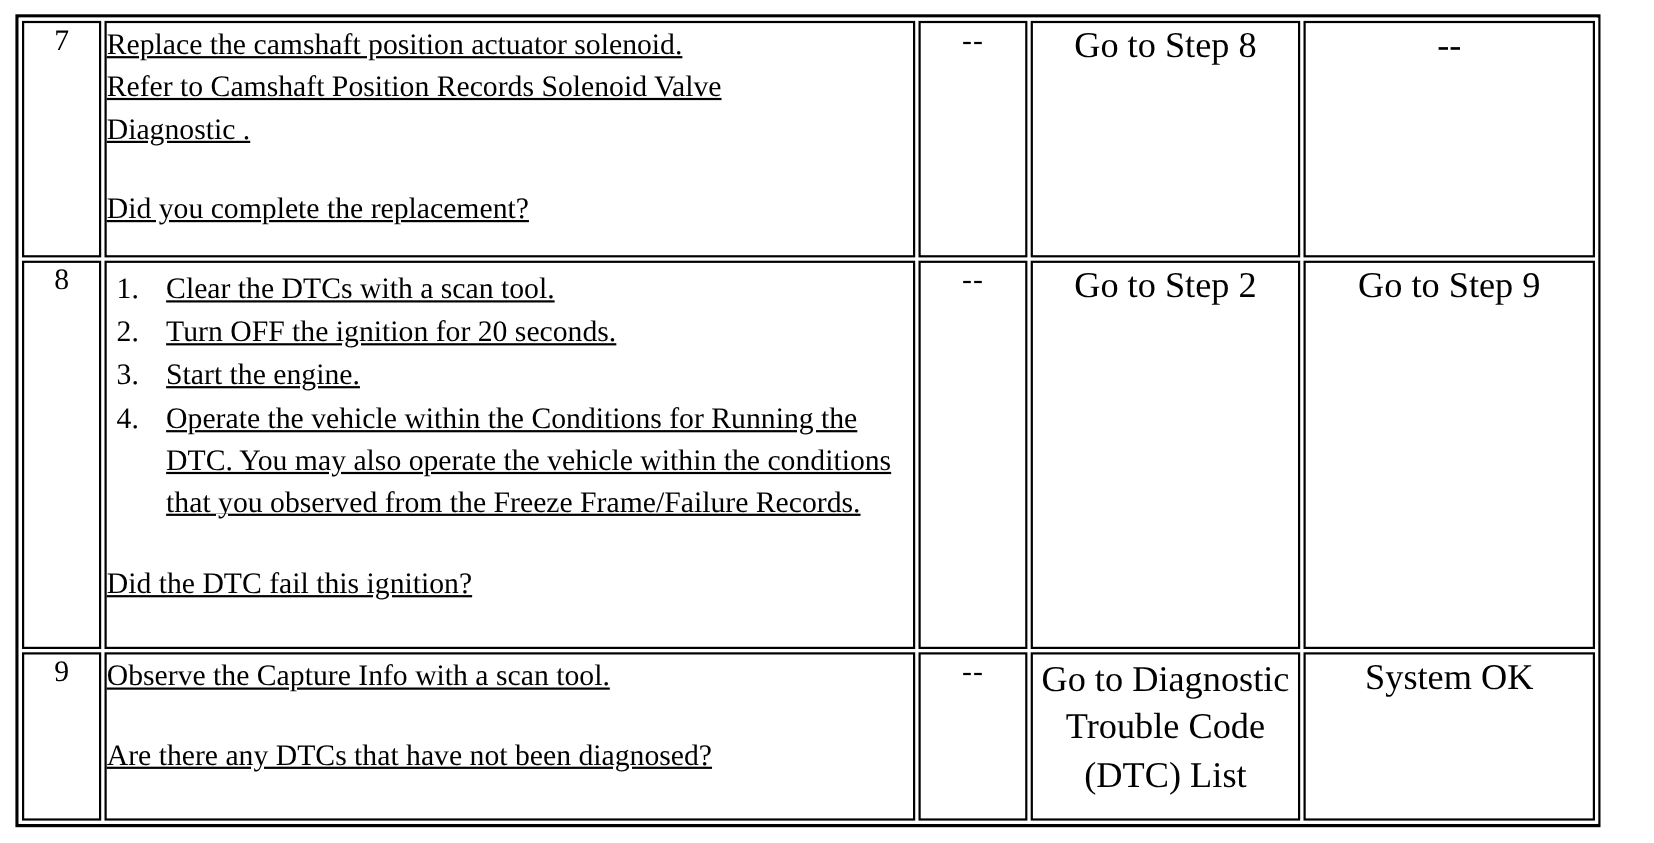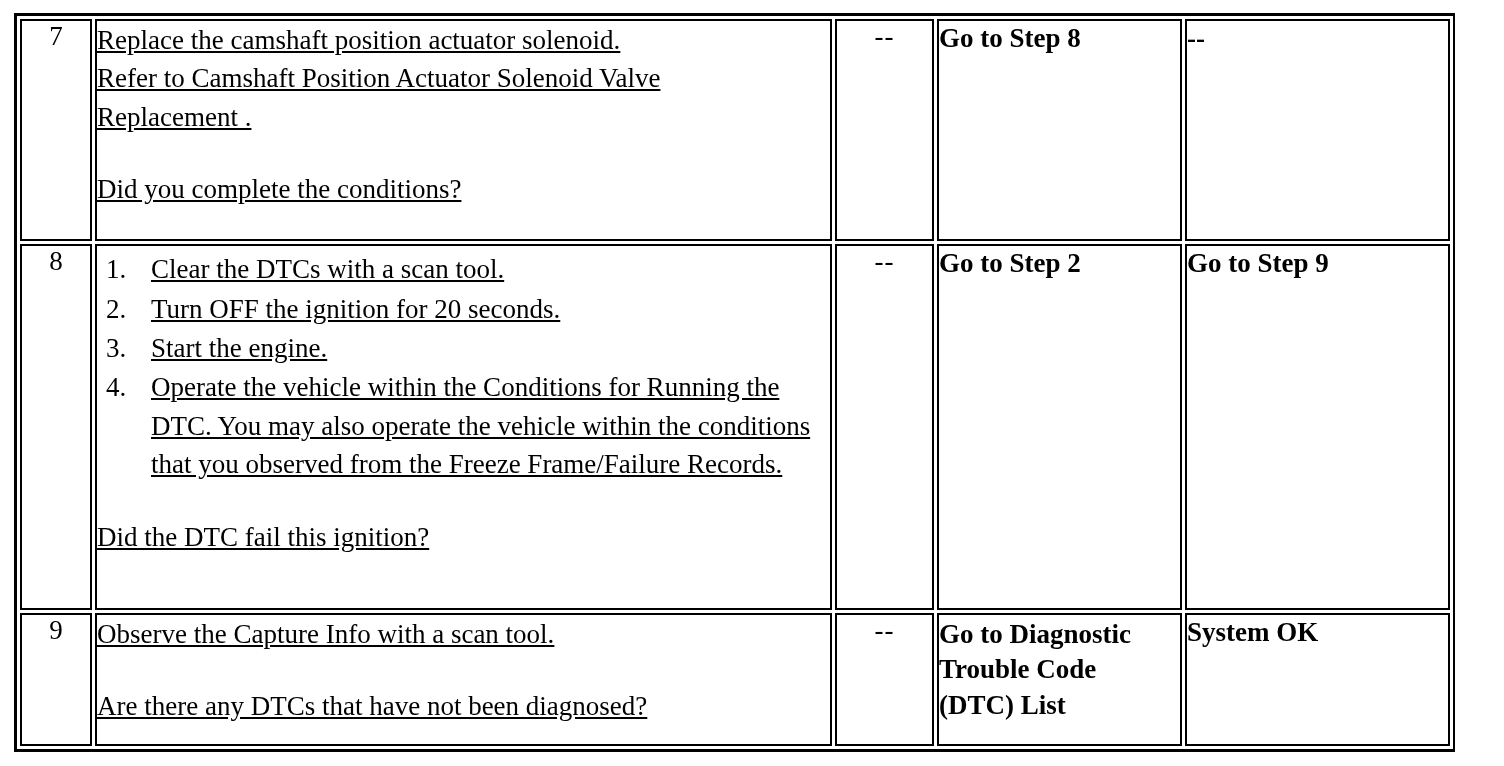--- a/index.html
+++ b/index.html
@@ -74,25 +74,25 @@
   }
 
   .cell-value {
     text-align: center;
     vertical-align: middle;
     font-size: 27px;
     letter-spacing: 1px;
   }
 
   .cell-yes, .cell-no {
+    text-align: center;
     vertical-align: bottom;
-    font-size: 27px;
+    font-size: 33px;
     line-height: 1.32;
     padding-bottom: 4px;
-    font-weight: bold;
   }
 
   .cell-yes.multi, .cell-no.multi {
     vertical-align: top;
     padding-top: 2px;
   }
 
   
   .lead-lines p {
     margin: 0;
@@ -133,25 +133,25 @@
         <col class="c-no">
       </colgroup>
       <tbody>
 
         <tr>
           <td class="cell-step">7</td>
 
           <td class="cell-action">
             <div class="lead-lines">
               <p>Replace the camshaft position actuator solenoid.</p>
-              <p>Refer to Camshaft Position Actuator Solenoid Valve</p>
-              <p>Replacement .</p>
+              <p>Refer to Camshaft Position Records Solenoid Valve</p>
+              <p>Diagnostic .</p>
             </div>
             <div class="spacer-gap"></div>
-            <p class="closing-q">Did you complete the conditions?</p>
+            <p class="closing-q">Did you complete the replacement?</p>
           </td>
 
           <td class="cell-value">--</td>
 
           <td class="cell-yes">
             <span class="yes-line">Go to Step 8</span>
           </td>
 
           <td class="cell-no">
             <span class="yes-line">--</span>

